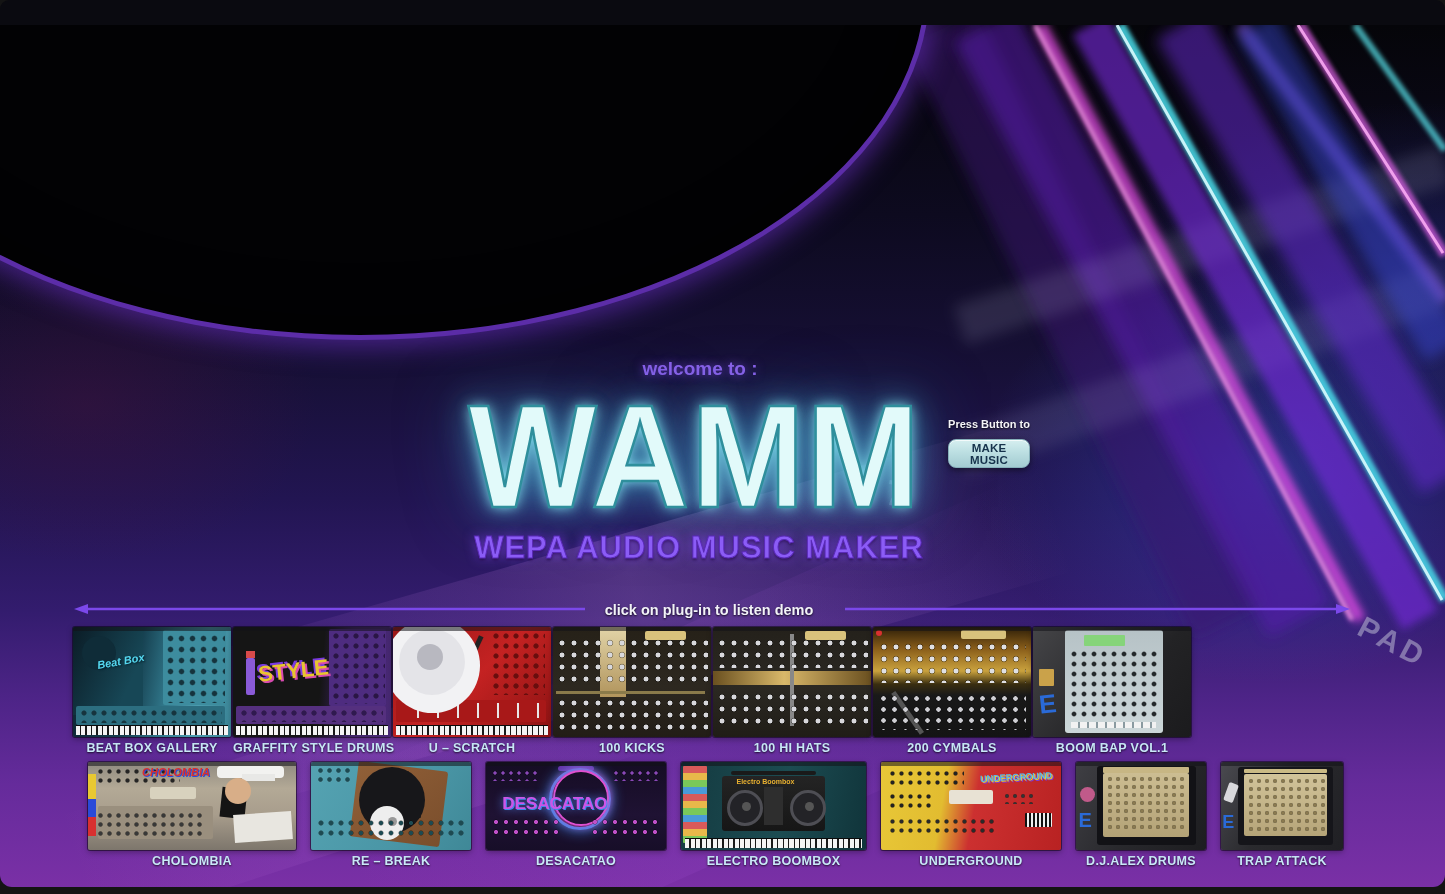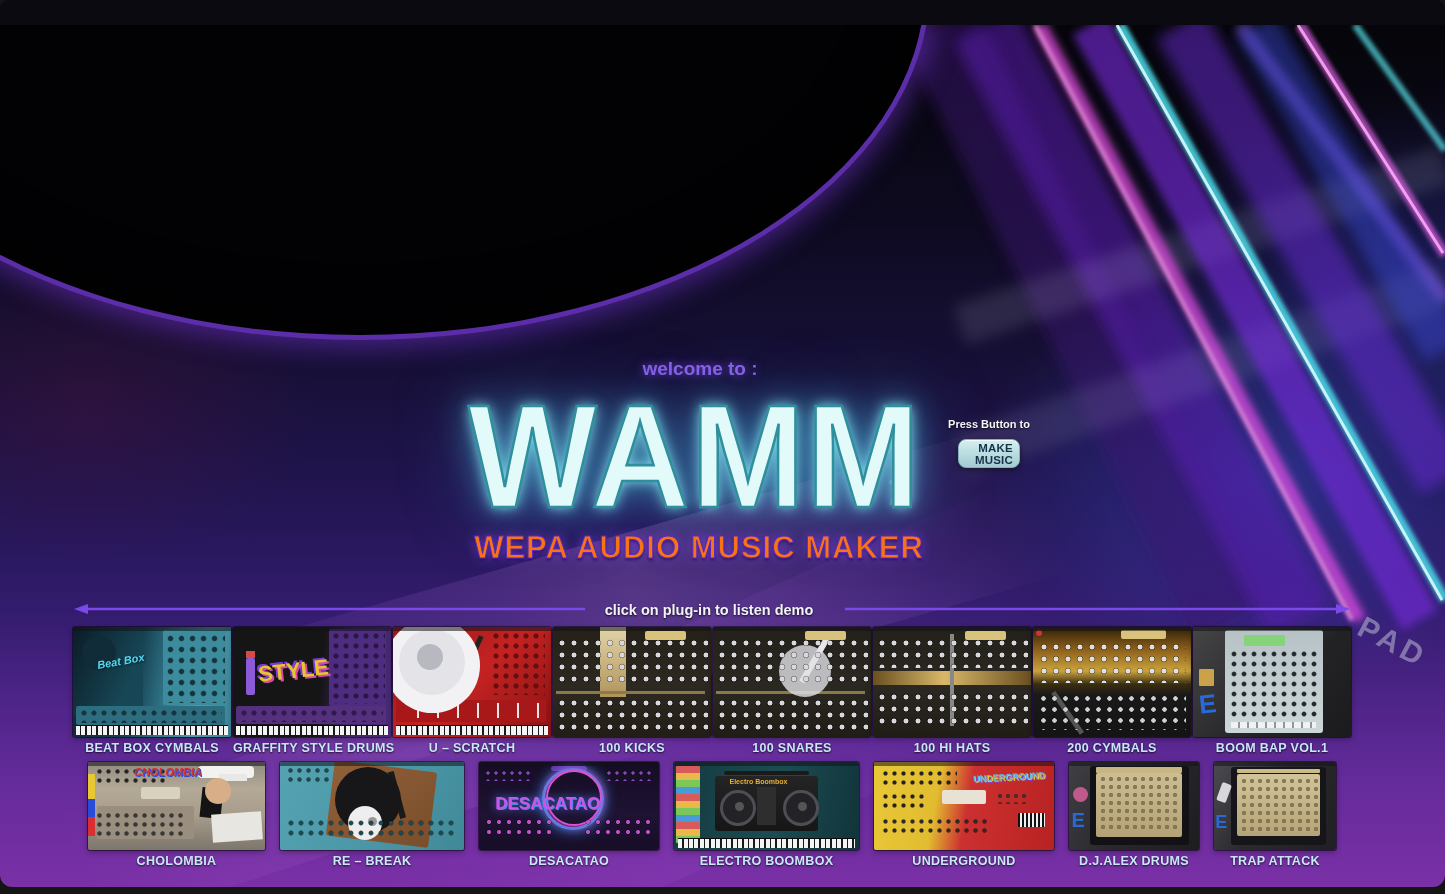--- a/index.html
+++ b/index.html
@@ -69,48 +69,47 @@
     transform: translateX(-50%) scaleY(1.08); transform-origin: top center;
     font-size: 136px; font-weight: bold; letter-spacing: 2px; line-height: 1;
     color: #e2fafa; -webkit-text-stroke: 2.5px #2f8f9c;
     text-shadow: 0 0 12px rgba(140,240,250,.9), 0 0 34px rgba(80,200,230,.7), 0 0 70px rgba(60,160,220,.5);
     white-space: nowrap;
   }
   .press-group { position: absolute; z-index: 5; left: 948px; top: 392px; width: 82px; text-align: center; }
   .press-label { font-size: 11px; font-weight: bold; color: #f5f5f8; line-height: 14px;
     text-shadow: 0 1px 2px rgba(0,0,0,.8); white-space: nowrap; }
   .make-music {
-    margin-top: 8px; width: 62px; height: 29px;
+    margin-top: 8px; width: 82px; height: 29px;
     background: linear-gradient(180deg, #d6eff0 0%, #bcdfe2 45%, #a3cbd1 100%);
     border: 1px solid #86b0ba; border-radius: 8px;
     color: #16324b; font-weight: bold; font-size: 11.5px; letter-spacing: .2px;
     font-family: "Liberation Sans", sans-serif; cursor: pointer;
     box-shadow: 0 2px 6px rgba(0,0,0,.5), inset 0 1px 0 rgba(255,255,255,.7);
-    text-align: right;
   }
   .subtitle {
     position: absolute; z-index: 5; top: 505px; left: 699px; transform: translateX(-50%);
     font-size: 31px; font-weight: bold; letter-spacing: 1px; white-space: nowrap;
-    color: #f97316; -webkit-text-stroke: 1px #5a2ab8;
+    color: #8b5cf6; -webkit-text-stroke: 1px #5a2ab8;
     text-shadow: 0 0 12px rgba(130,70,240,.85), 0 2px 3px rgba(20,0,40,.8);
   }
   
   .divider { position: absolute; z-index: 5; left: 0; top: 575px; pointer-events: none; }
   .instruction {
     position: absolute; z-index: 5; top: 576px; left: 709px; transform: translateX(-50%);
     font-size: 14.5px; font-weight: bold; color: #f2f2f8; line-height: 18px; white-space: nowrap;
     text-shadow: 0 1px 2px rgba(0,0,0,.8);
   }
   
   .row { position: absolute; z-index: 6; display: flex; align-items: flex-start; }
   .row1 { left: 73px; top: 602px; gap: 2px; }
   .row2 { left: 88px; top: 737px; gap: 15px; }
   .tile { display: flex; flex-direction: column; cursor: pointer; }
   .row1 .tile { width: 158px; }
-  .t-cholombia { width: 177px; } .t-rebreak { width: 184px; } .t-desacatao { width: 180px; }
+  .t-cholombia { width: 208px; } .t-rebreak { width: 160px; } .t-desacatao { width: 180px; }
   .t-electro { width: 185px; } .t-underground { width: 180px; }
   .t-djalex { width: 130px; } .t-trapattack { width: 122px; }
   .thumb {
     position: relative; width: 100%; overflow: hidden; border-radius: 2px;
     box-shadow: 0 0 0 1px rgba(0,0,0,.45), 0 2px 6px rgba(0,0,0,.35);
   }
   .row1 .thumb { height: 110px; }
   .row2 .thumb { height: 88px; }
   .thumb::before {
     content: ""; position: absolute; top: 0; left: 0; right: 0; height: 4px;
@@ -188,21 +187,21 @@
     <div class="thumb" style="background: linear-gradient(100deg, rgb(13, 34, 48), rgb(22, 64, 80) 40%, rgb(47, 116, 135) 58%, rgb(75, 156, 174) 78%, rgb(58, 130, 148));">
             <div class="ly" style="left: 0%; top: 0%; width: 44%; height: 80%; background: linear-gradient(115deg, rgb(11, 28, 38), rgb(23, 71, 86) 75%); border-radius: 0px;"></div>
             <div class="ly" style="left: 57%; top: 3%; width: 40%; height: 68%; background: rgb(61, 140, 158); border-radius: 2px;"></div>
             <div class="ly" style="left: 2%; top: 72%; width: 94%; height: 17%; background: rgb(44, 110, 128); border-radius: 2px;"></div>
             <div class="ly" style="left: 6%; top: 8%; width: 34px; height: 34px; background: rgb(15, 44, 56); border: none; border-radius: 50%;"></div>
             <div class="ly" style="left: 58%; top: 5%; width: 38%; height: 64%; background-image: radial-gradient(circle, rgb(21, 51, 61) 1.98px, rgba(0, 0, 0, 0.4) 2.53px, transparent 3.3px); background-size: 11px 11px;"></div>
             <div class="ly" style="left: 4%; top: 74%; width: 90%; height: 13%; background-image: radial-gradient(circle, rgb(22, 52, 62) 1.8px, rgba(0, 0, 0, 0.4) 2.3px, transparent 3px); background-size: 10px 10px;"></div>
             <div class="ly" style="left: 15%; top: 26%; z-index: 6; font-size: 11px; color: rgb(85, 216, 240); line-height: 1; white-space: nowrap; font-weight: bold; font-style: italic; transform: rotate(-10deg); text-shadow: rgb(4, 34, 46) 1px 1px 2px;">Beat Box</div>
             <div class="ly" style="left: 2%; right: 2%; bottom: 2px; height: 10px; z-index: 7; background: repeating-linear-gradient(90deg, rgb(244, 244, 244) 0px, rgb(244, 244, 244) 4px, rgb(25, 25, 25) 4px, rgb(25, 25, 25) 5.5px); border-top: 1px solid rgb(10, 10, 10);"></div>
           </div>
-    <div class="tile-label">BEAT BOX CYMBALS</div>
+    <div class="tile-label">BEAT BOX GALLERY</div>
   </div>
 
   <div class="tile t-graffity">
     <div class="thumb" style="background: linear-gradient(95deg, rgb(21, 21, 21) 55%, rgb(61, 35, 98) 72%, rgb(74, 42, 120));">
             <div class="ly" style="left: 61%; top: 2%; width: 36%; height: 70%; background: rgb(78, 44, 128); border-radius: 2px;"></div>
             <div class="ly" style="left: 2%; top: 72%; width: 95%; height: 16%; background: rgb(85, 48, 127); border-radius: 2px;"></div>
             <div class="ly" style="left: 8%; top: 28%; width: 6%; height: 34%; background: rgb(138, 90, 216); border-radius: 2px;"></div>
             <div class="ly" style="left: 8%; top: 22%; width: 6%; height: 6%; background: rgb(216, 74, 74); border-radius: 0px;"></div>
             <div class="ly" style="left: 62%; top: 4%; width: 34%; height: 66%; background-image: radial-gradient(circle, rgb(42, 21, 69) 1.8px, rgba(0, 0, 0, 0.4) 2.3px, transparent 3px); background-size: 10px 10px;"></div>
             <div class="ly" style="left: 4%; top: 74%; width: 91%; height: 12%; background-image: radial-gradient(circle, rgb(47, 25, 80) 1.8px, rgba(0, 0, 0, 0.4) 2.3px, transparent 3px); background-size: 10px 10px;"></div>
@@ -230,31 +229,20 @@
     <div class="thumb" style="background: linear-gradient(rgb(38, 33, 24), rgb(45, 40, 32) 55%, rgb(34, 29, 22));">
             <div class="ly" style="left: 30%; top: 0%; width: 16%; height: 64%; background: linear-gradient(rgb(226, 212, 168), rgb(177, 148, 92)); border-radius: 0px;"></div>
             <div class="ly" style="left: 58%; top: 4%; width: 26%; height: 8%; background: rgb(217, 194, 124); border-radius: 2px;"></div>
             <div class="ly" style="left: 2%; top: 58%; width: 94%; height: 3%; background: rgb(138, 122, 74); border-radius: 0px;"></div>
             <div class="ly" style="left: 2%; top: 9%; width: 96%; height: 46%; background-image: radial-gradient(circle, rgb(216, 216, 220) 2.16px, rgba(0, 0, 0, 0.4) 2.76px, transparent 3.6px); background-size: 12px 12px;"></div>
             <div class="ly" style="left: 2%; top: 64%; width: 96%; height: 30%; background-image: radial-gradient(circle, rgb(216, 216, 220) 2.16px, rgba(0, 0, 0, 0.4) 2.76px, transparent 3.6px); background-size: 12px 12px;"></div>
           </div>
     <div class="tile-label">100 KICKS</div>
   </div>
 
-  <div class="tile t-snares100">
-    <div class="thumb" style="background: linear-gradient(rgb(36, 33, 27), rgb(43, 40, 34) 55%, rgb(32, 29, 23));">
-            <div class="ly" style="left: 63%; top: 2%; width: 4%; height: 52%; background: rgb(232, 232, 234); border-radius: 0px; transform: rotate(30deg);"></div>
-            <div class="ly" style="left: 58%; top: 4%; width: 26%; height: 8%; background: rgb(217, 194, 124); border-radius: 2px;"></div>
-            <div class="ly" style="left: 2%; top: 58%; width: 94%; height: 3%; background: rgb(138, 122, 74); border-radius: 0px;"></div>
-            <div class="ly" style="left: 42%; top: 16%; width: 52px; height: 52px; background: rgba(225, 225, 230, 0.8); border: none; border-radius: 50%;"></div>
-            <div class="ly" style="left: 2%; top: 9%; width: 96%; height: 46%; background-image: radial-gradient(circle, rgb(216, 216, 220) 2.16px, rgba(0, 0, 0, 0.4) 2.76px, transparent 3.6px); background-size: 12px 12px;"></div>
-            <div class="ly" style="left: 2%; top: 64%; width: 96%; height: 30%; background-image: radial-gradient(circle, rgb(216, 216, 220) 2.16px, rgba(0, 0, 0, 0.4) 2.76px, transparent 3.6px); background-size: 12px 12px;"></div>
-          </div>
-    <div class="tile-label">100 SNARES</div>
-  </div>
 
   <div class="tile t-hihats100">
     <div class="thumb" style="background: linear-gradient(rgb(36, 33, 27), rgb(43, 40, 34) 55%, rgb(32, 29, 23));">
             <div class="ly" style="left: 0%; top: 40%; width: 100%; height: 13%; background: linear-gradient(90deg, rgb(106, 80, 32), rgb(217, 184, 106) 45%, rgb(106, 80, 32)); border-radius: 0px;"></div>
             <div class="ly" style="left: 49%; top: 6%; width: 2.5%; height: 84%; background: rgb(136, 136, 136); border-radius: 0px;"></div>
             <div class="ly" style="left: 58%; top: 4%; width: 26%; height: 8%; background: rgb(217, 194, 124); border-radius: 2px;"></div>
             <div class="ly" style="left: 2%; top: 9%; width: 96%; height: 28%; background-image: radial-gradient(circle, rgb(216, 216, 220) 2.16px, rgba(0, 0, 0, 0.4) 2.76px, transparent 3.6px); background-size: 12px 12px;"></div>
             <div class="ly" style="left: 2%; top: 58%; width: 96%; height: 36%; background-image: radial-gradient(circle, rgb(216, 216, 220) 2.16px, rgba(0, 0, 0, 0.4) 2.76px, transparent 3.6px); background-size: 12px 12px;"></div>
           </div>
     <div class="tile-label">100 HI HATS</div>

